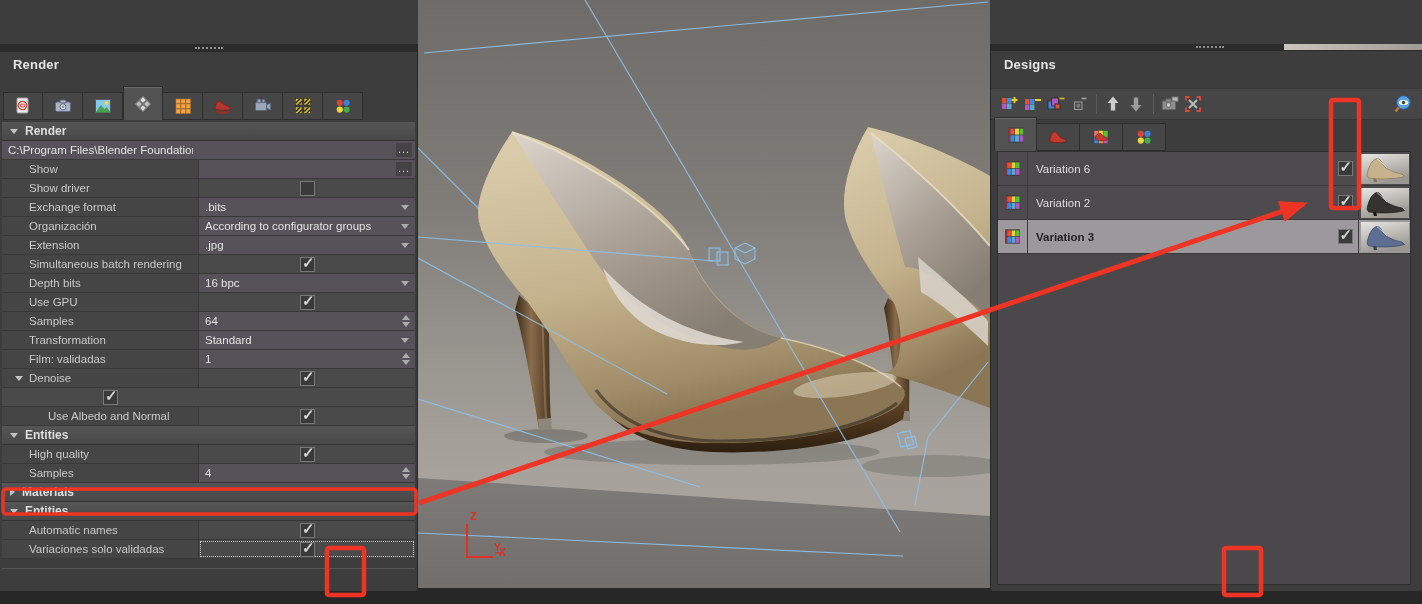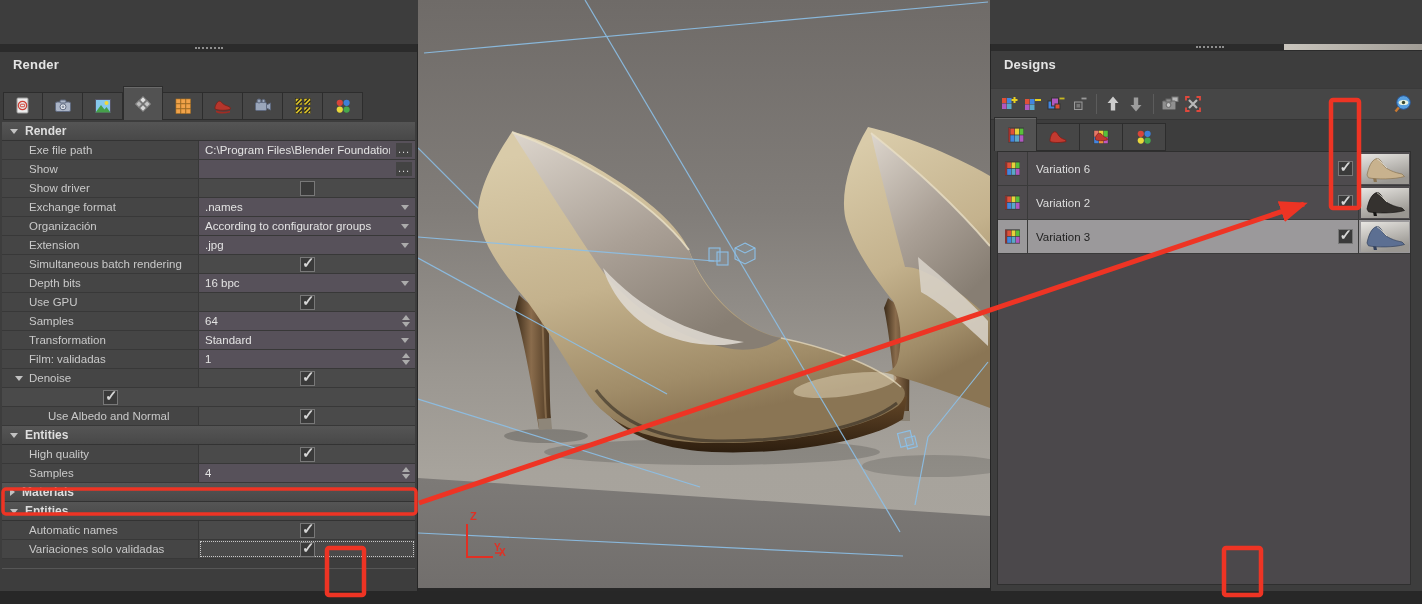--- a/index.html
+++ b/index.html
@@ -49,21 +49,21 @@
   #designs-toolbar{position:absolute;top:44px;left:0;right:0;height:30px;background:#464646;border-top:1px solid #3a3a3a;border-bottom:1px solid #353535;display:flex;align-items:center;padding:0 8px;}
   #designs-toolbar .tool{width:22px;height:22px;margin-right:1px;}
   #designs-toolbar .vsep{width:1px;height:20px;background:#5c5c5c;margin:0 5px;}
   #designs-toolbar .spacer{flex:1;}
   
   #variation-list{position:absolute;top:107px;left:6px;width:414px;height:434px;background:#4b484b;border:1px solid #2f2f2f;box-sizing:border-box;}
   .vrow{height:33px;display:flex;align-items:stretch;border-bottom:1px solid #3a3a3a;background:#4e4b4e;}
   .vrow.sel{background:#9b999b;}
   .vicon{width:29px;display:flex;align-items:center;justify-content:center;border-right:1px solid #3a3a3a;}
   .vlabel{flex:1;display:flex;align-items:center;padding-left:8px;font-size:11.5px;color:#dedede;}
-  .vrow.sel .vlabel{color:#222;font-weight:normal;}
+  .vrow.sel .vlabel{color:#222;font-weight:bold;}
   .vcheck{width:26px;display:flex;align-items:center;justify-content:center;}
   .vcheck .cb{margin-left:0;}
   .vthumb{width:51px;display:flex;align-items:center;justify-content:center;border-left:1px solid #3a3a3a;}
   
   #viewport{position:absolute;left:418px;top:0;width:572px;height:604px;}
   
   #bottom-strip{position:absolute;left:0;top:591px;width:1422px;height:13px;background:#272727;z-index:30;}
   #annotations{position:absolute;left:0;top:0;width:1422px;height:604px;z-index:50;pointer-events:none;}
 </style>
 </head>
@@ -162,23 +162,20 @@
             <circle cx="13.6" cy="13.6" r="3.1" fill="#46a84c"></circle>
           </svg>
         </div>
       </div>
     <div id="propgrid">
         <div class="phead">
           <span class="exp" style="width: 0px; height: 0px; border-left: 4px solid transparent; border-right: 4px solid transparent; border-top: 5px solid rgb(194, 194, 194);"></span>
           <span>Render</span>
         </div>
         <div class="prow">
-          <div class="plabel">
-            <span>Exe file path</span>
-          </div>
           <div class="vcell lit">
             <span class="vtext">C:\Program Files\Blender Foundation\Ble</span>
             <span class="dots">...</span>
           </div>
         </div>
         <div class="prow">
           <div class="plabel">
             <span>Show</span>
           </div>
           <div class="vcell lit">
@@ -192,21 +189,21 @@
           </div>
           <div class="vcell">
             <span class="cb"></span>
           </div>
         </div>
         <div class="prow">
           <div class="plabel">
             <span>Exchange format</span>
           </div>
           <div class="vcell lit">
-            <span class="vtext">.names</span>
+            <span class="vtext">.bits</span>
             <i class="tri-d dd-arrow"></i>
           </div>
         </div>
         <div class="prow">
           <div class="plabel">
             <span>Organización</span>
           </div>
           <div class="vcell lit">
             <span class="vtext">According to configurator groups</span>
             <i class="tri-d dd-arrow"></i>

